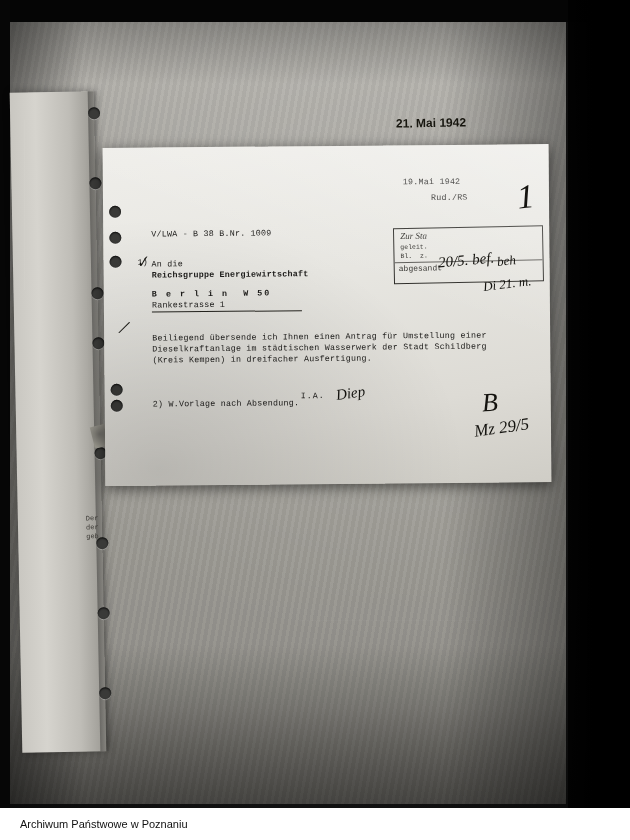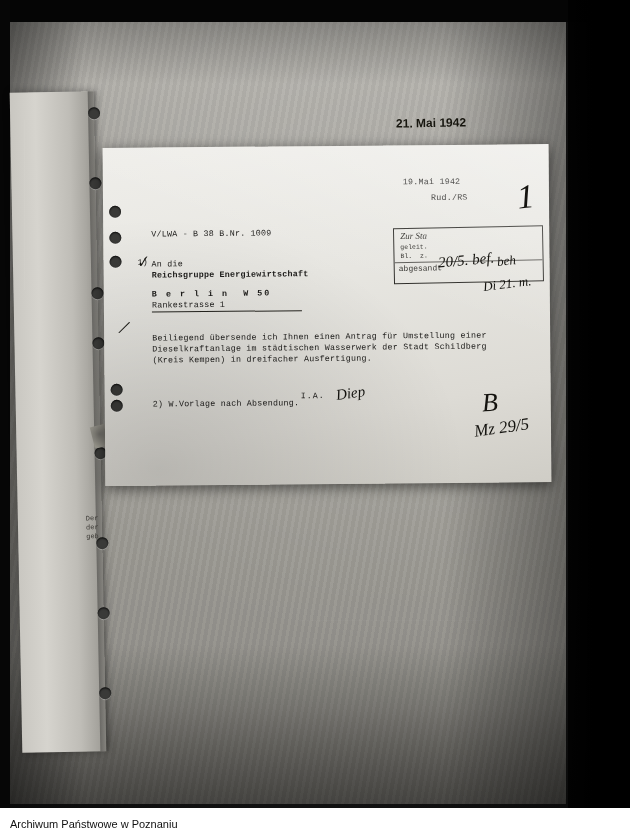--- a/index.html
+++ b/index.html
@@ -249,21 +249,21 @@
     position: absolute;
     left: 0;
     bottom: 0;
     width: 630px;
     height: 32px;
     background: #ffffff;
     display: flex;
     align-items: center;
   }
   .caption span {
-    margin-left: 10px;
+    margin-left: 20px;
     font-size: 11px;
     color: #111;
     font-family: "Liberation Sans", sans-serif;
   }
 
   
   .scratch {
     position: absolute;
     background: rgba(255,255,255,0.18);
   }

